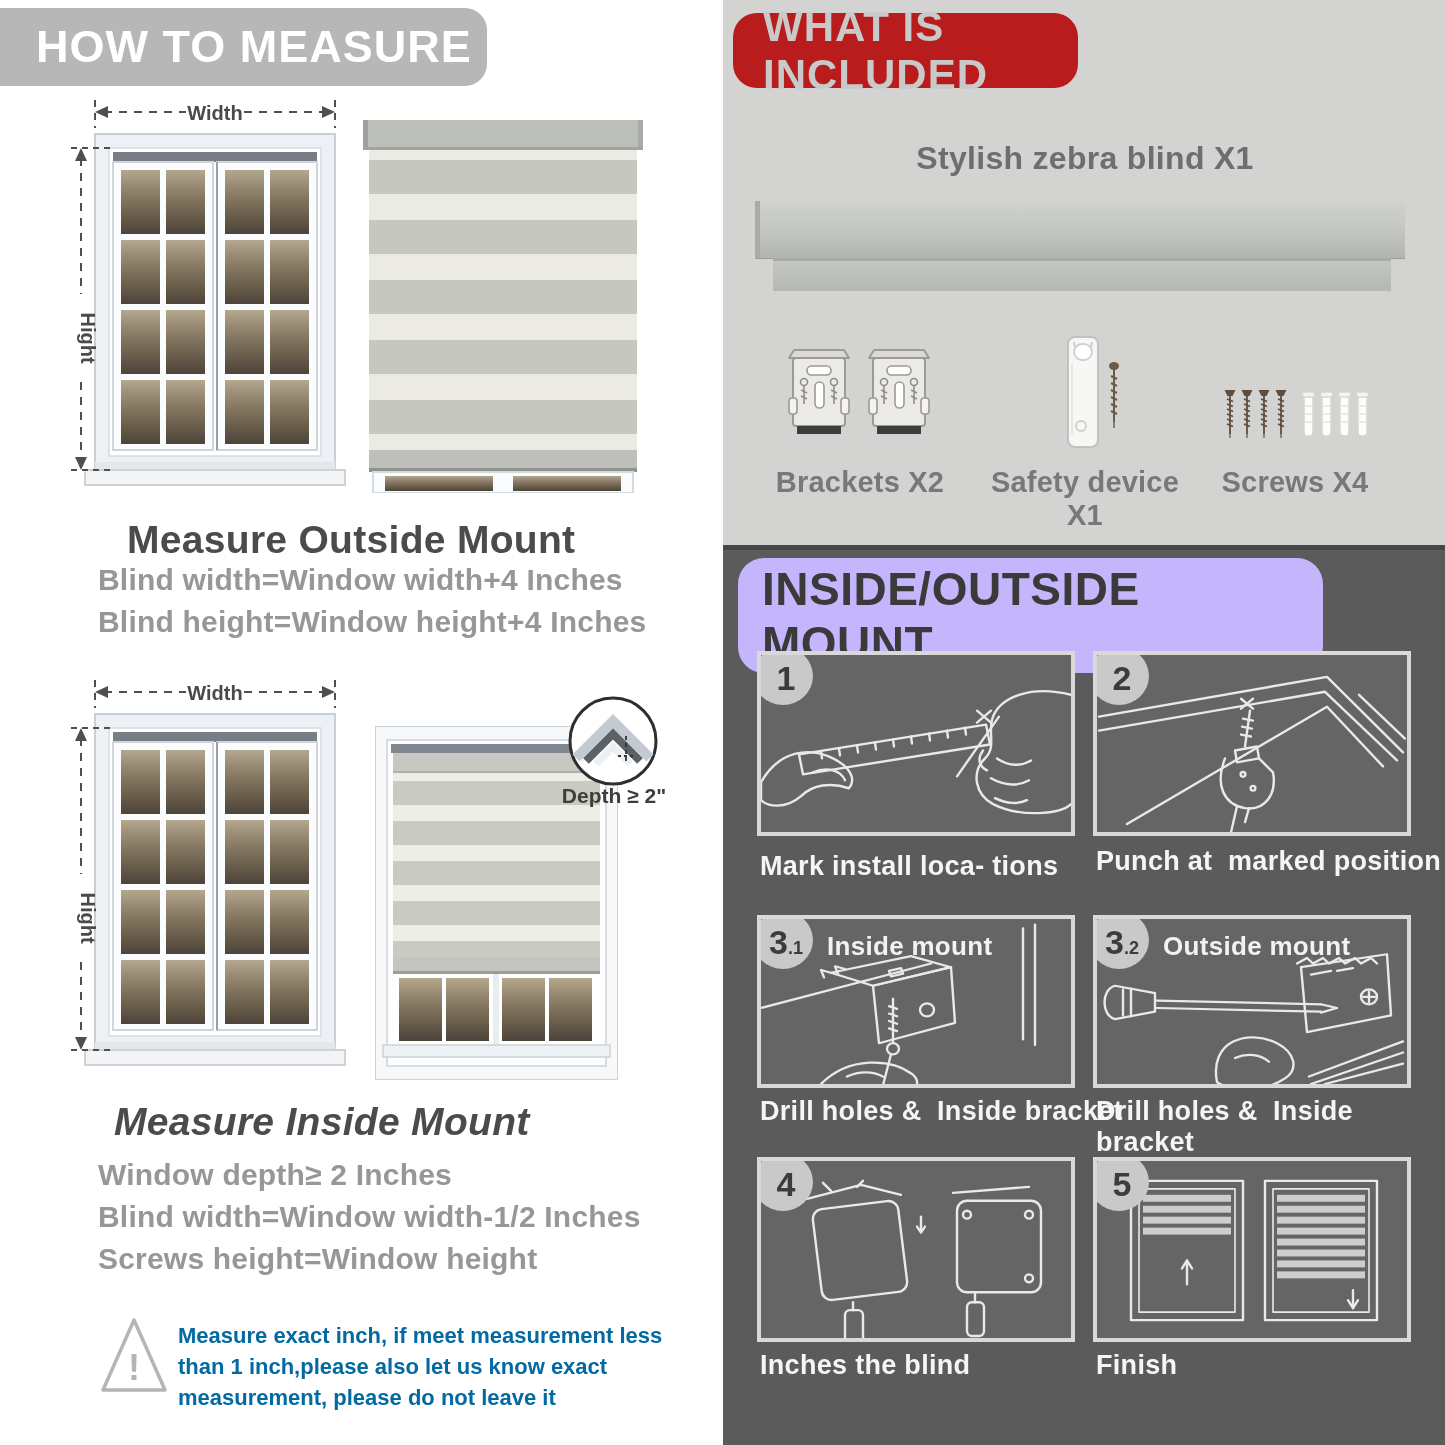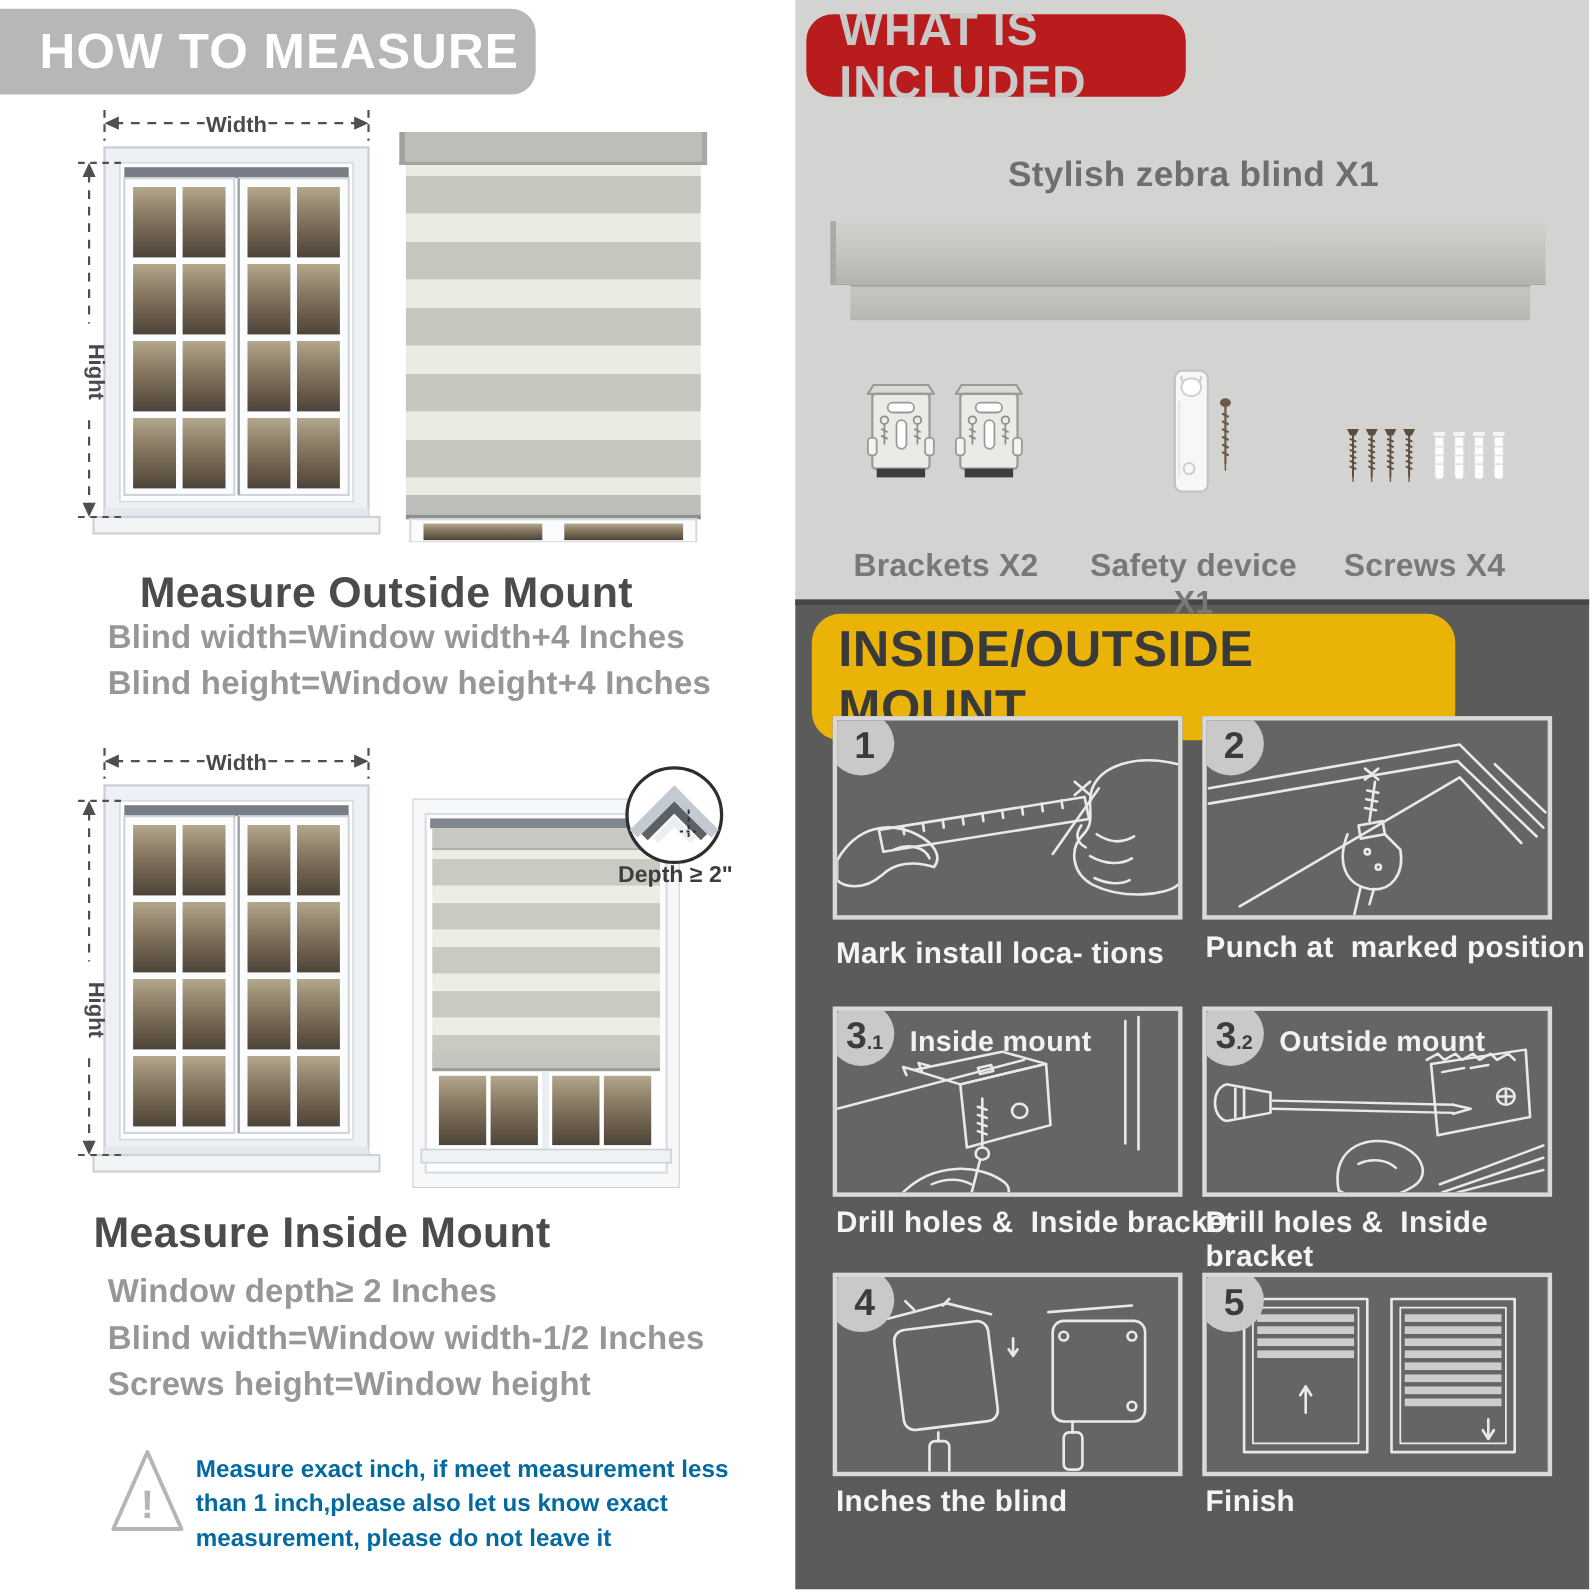--- a/index.html
+++ b/index.html
@@ -35,26 +35,26 @@
     left:755px; top:201px; width:650px; height:57px;
     background:linear-gradient(90deg,#a9aca6 0 5px, transparent 5px),
                linear-gradient(180deg,#d0d3cd 0%, #c2c5bf 55%, #b2b5af 100%);
     box-shadow:0 1px 0 #9b9e98;
   }
   .rail-lower {
     left:773px; top:258px; width:618px; height:33px;
     background:linear-gradient(180deg,#a9aca6 0 3px, transparent 3px),
                linear-gradient(180deg,#c6c9c3 0%, #b5b8b2 100%);
   }
-  .item-label { font-size:29px; font-weight:bold; color:#787878; text-align:center; letter-spacing:0.2px;margin-top:33px; }
+  .item-label { font-size:29px; font-weight:bold; color:#787878; text-align:center; letter-spacing:0.2px; }
 
   
   .panel-dark { left:723px; top:545px; width:722px; height:900px; background:#5b5b5b; border-top:5px solid #474747; }
   .mount-header {
-    left:738px; top:558px; width:585px; height:115px; background:#eab308; border-radius:26px;
+    left:738px; top:558px; width:585px; height:115px; background:#c4b5fd; border-radius:26px;
     display:flex; align-items:center;
   }
   .mount-header span { padding-left:24px; font-size:46px; font-weight:bold; color:#3a3a3a; letter-spacing:0.5px; }
   .step-panel {
     background:#656565; border:4px solid #d9d9d9; box-sizing:border-box; overflow:hidden; position:absolute;
   }
   .step-panel svg { position:absolute; left:0; top:0; width:100%; height:100%; }
   .badge {
     position:absolute; top:-8px; left:-8px; width:60px; height:58px; background:#c9c9c9;
     border-radius:50%; display:flex; align-items:center; justify-content:center;
@@ -232,21 +232,21 @@
   <svg class="abs" style="left:566px; top:694px;" width="95" height="95" viewBox="0 0 95 95">
     <circle cx="47" cy="47" r="43" fill="#ffffff" stroke="#2e2e2e" stroke-width="3"></circle>
     <path d="M10,64 L47,27 L84,64" stroke="#c3cad1" stroke-width="10" fill="none"></path>
     <path d="M20,67 L47,40 L74,67" stroke="#5c6166" stroke-width="8" fill="none"></path>
     <path d="M30,70 L47,53 L64,70" stroke="#eceff2" stroke-width="7" fill="none"></path>
     <line x1="60" y1="42" x2="60" y2="70" stroke="#333333" stroke-width="1.8" stroke-dasharray="4 3"></line>
     <line x1="52" y1="62" x2="68" y2="62" stroke="#333333" stroke-width="1.8" stroke-dasharray="3 3"></line>
   </svg>
   <div class="abs depth-label" style="left:553px; top:784px; width:122px;">Depth ≥ 2"</div>
 
-  <div class="abs h2" style="left:85px; top:1100px;">Measure Inside Mount</div>
+  <div class="abs h2" style="left:114px; top:1100px;font-style:italic;">Measure Inside Mount</div>
   <div class="abs formula" style="left:98px; top:1158px;">Window depth≥ 2 Inches</div>
   <div class="abs formula" style="left:98px; top:1200px;">Blind width=Window width-1/2 Inches</div>
   <div class="abs formula" style="left:98px; top:1242px;">Screws height=Window height</div>
 
   <svg class="abs" style="left:98px; top:1312px;" width="72" height="88" viewBox="0 0 72 88">
     <path d="M36,8 L67,78 L5,78 Z" fill="none" stroke="#b5b5b5" stroke-width="3.5" stroke-linejoin="round"></path>
     <text x="36" y="68" text-anchor="middle" font-size="36" font-weight="bold" fill="#b5b5b5">!</text>
   </svg>
   <div class="abs note-line" style="left:178px; top:1320px;">Measure exact inch, if meet measurement less</div>
   <div class="abs note-line" style="left:178px; top:1351px;">than 1 inch,please also let us know exact</div>

